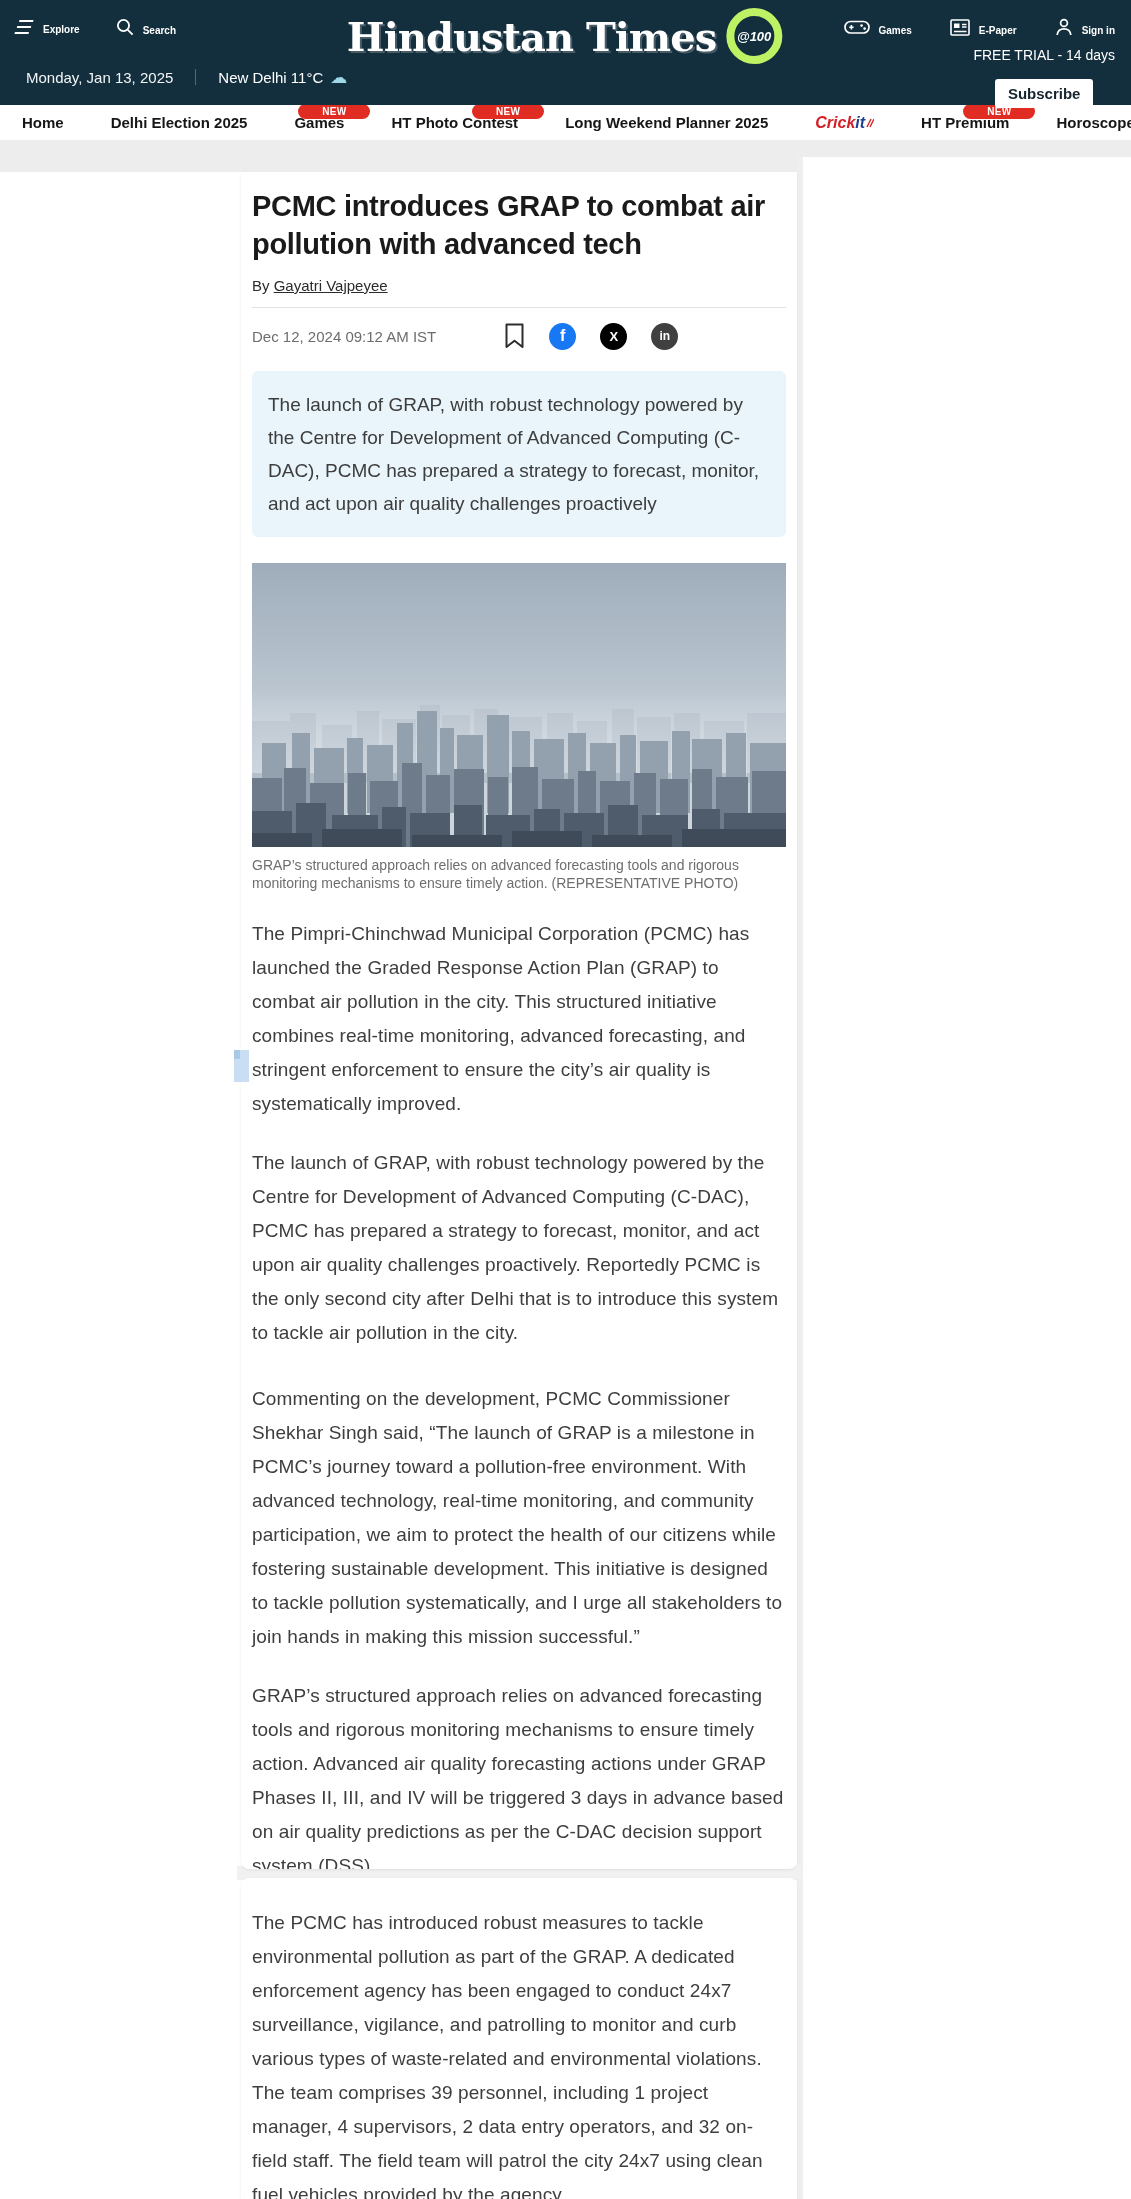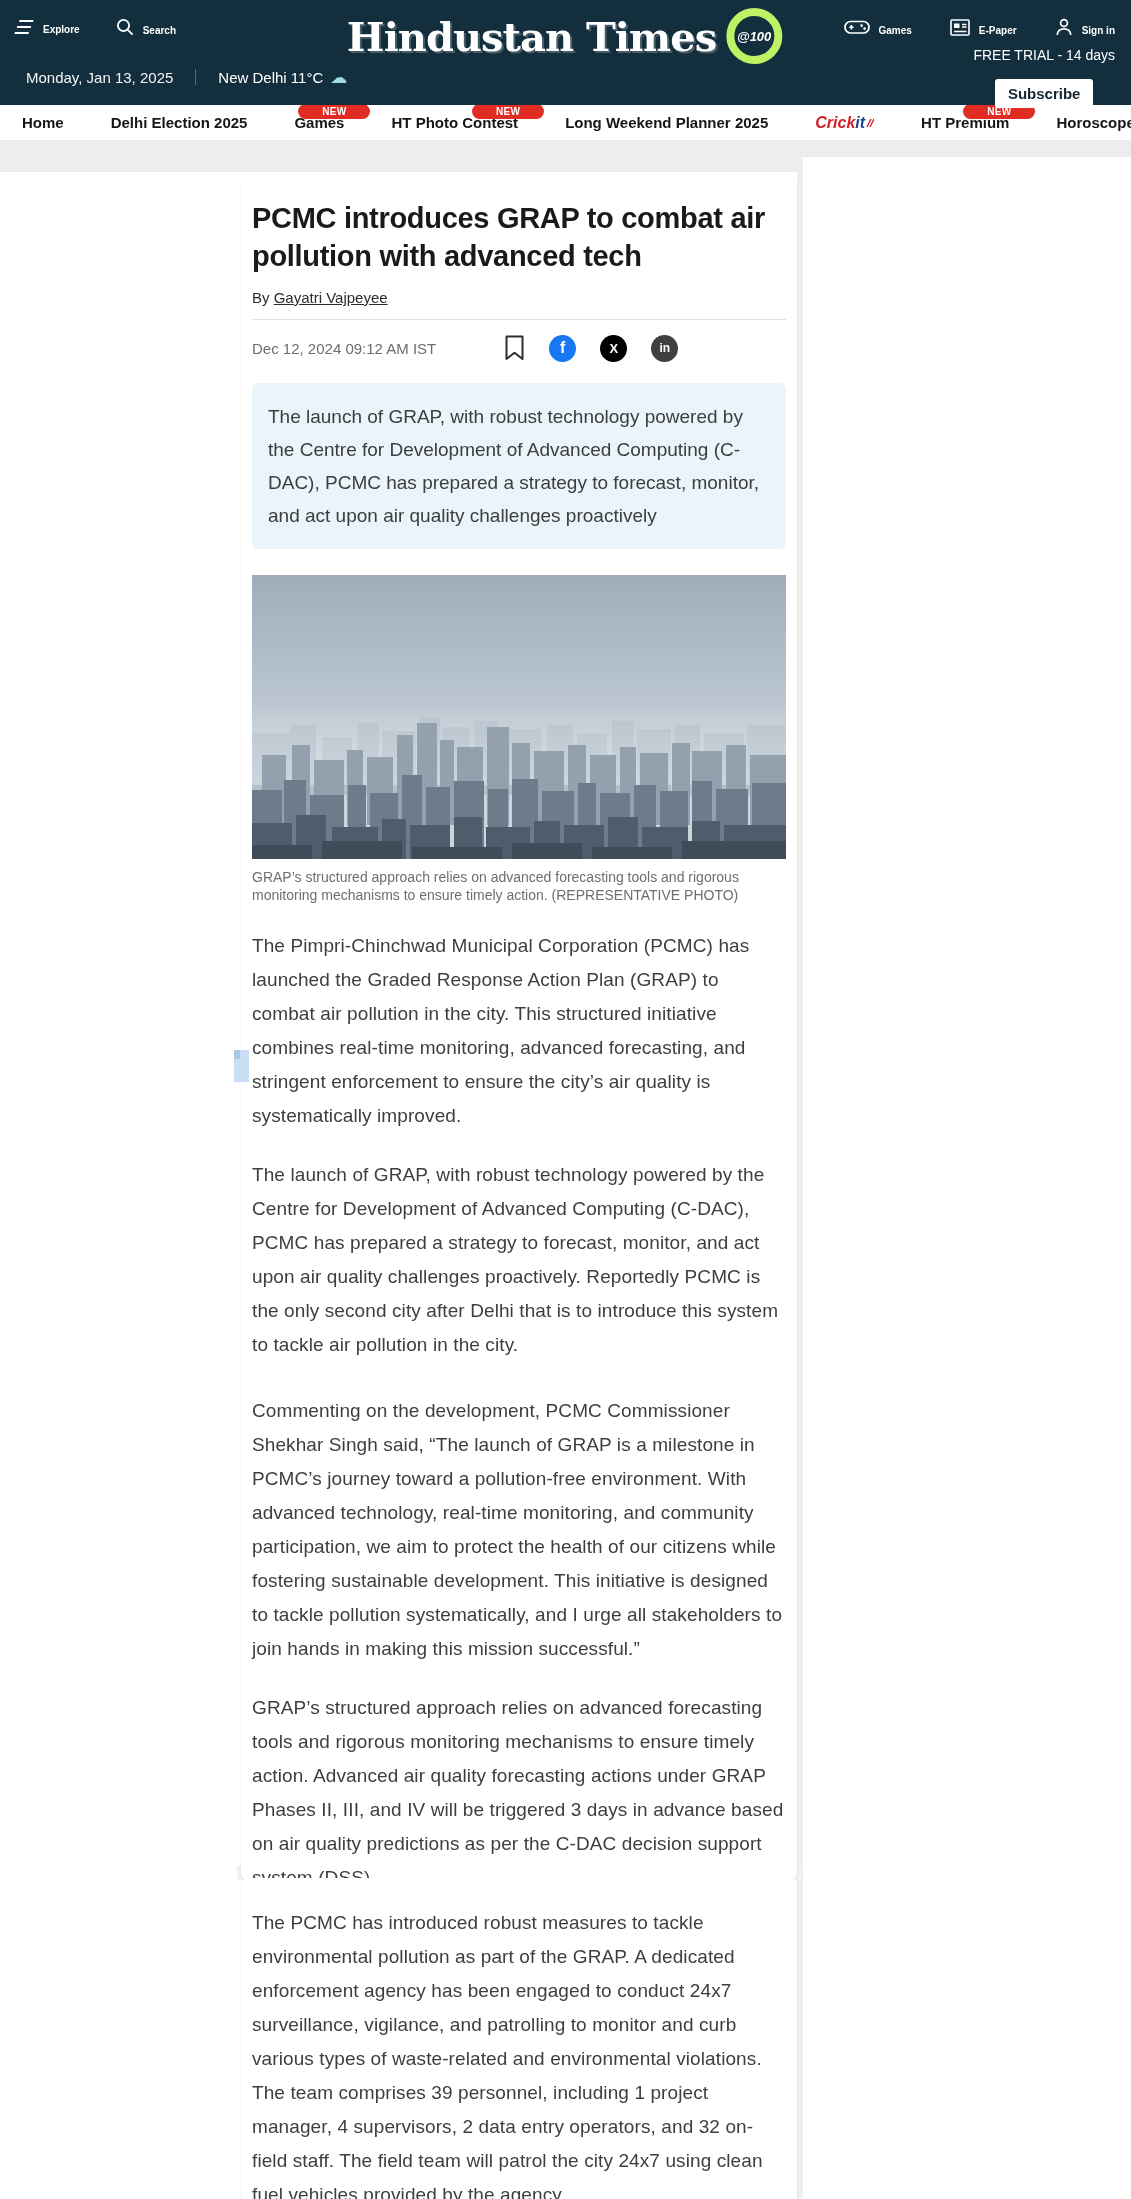--- a/index.html
+++ b/index.html
@@ -41,21 +41,21 @@
 
   
   .gray-band{position:absolute;top:140px;left:0;width:1131px;height:32px;background:#ededed;z-index:1;}
   .right-panel{position:absolute;left:797px;top:157px;width:334px;height:2042px;background:#ffffff;
                border-left:6px solid #efefef;box-sizing:border-box;z-index:2;}
   .card-gap{position:absolute;left:237px;top:1866px;width:564px;height:14px;background:#f1f1f1;z-index:2;}
 
   
   .card{position:absolute;left:241px;width:556px;background:#ffffff;box-sizing:border-box;z-index:3;
         box-shadow:0 1px 3px rgba(0,0,0,.07);}
-  .card1{top:172px;height:1697px;border-radius:0 0 8px 8px;padding:11px 11px 0;overflow:hidden;margin-top:12px;}
+  .card1{top:172px;height:1697px;border-radius:0 0 8px 8px;padding:11px 11px 0;overflow:hidden;}
   .card2{top:1878px;height:321px;border-radius:8px 8px 0 0;padding:28px 11px 16px;overflow:hidden;}
 
   .headline{margin:4px 0 0;font-size:29px;line-height:38px;font-weight:bold;color:#1a1a1a;letter-spacing:-.3px;}
   .byline{margin-top:14px;font-size:15px;color:#2b2b2b;}
   .author-link{text-decoration:underline;cursor:pointer;color:#2b2b2b;}
   .divider{margin-top:13px;border:none;border-top:1px solid #e3e3e3;}
   .meta-row{display:flex;align-items:center;margin-top:11px;height:34px;}
   .date-stamp{font-size:15px;color:#6d6d6d;}
   .share-icons{margin-left:68px;display:flex;align-items:center;gap:24px;}
   .circle{width:27px;height:27px;border-radius:50%;display:flex;align-items:center;justify-content:center;

